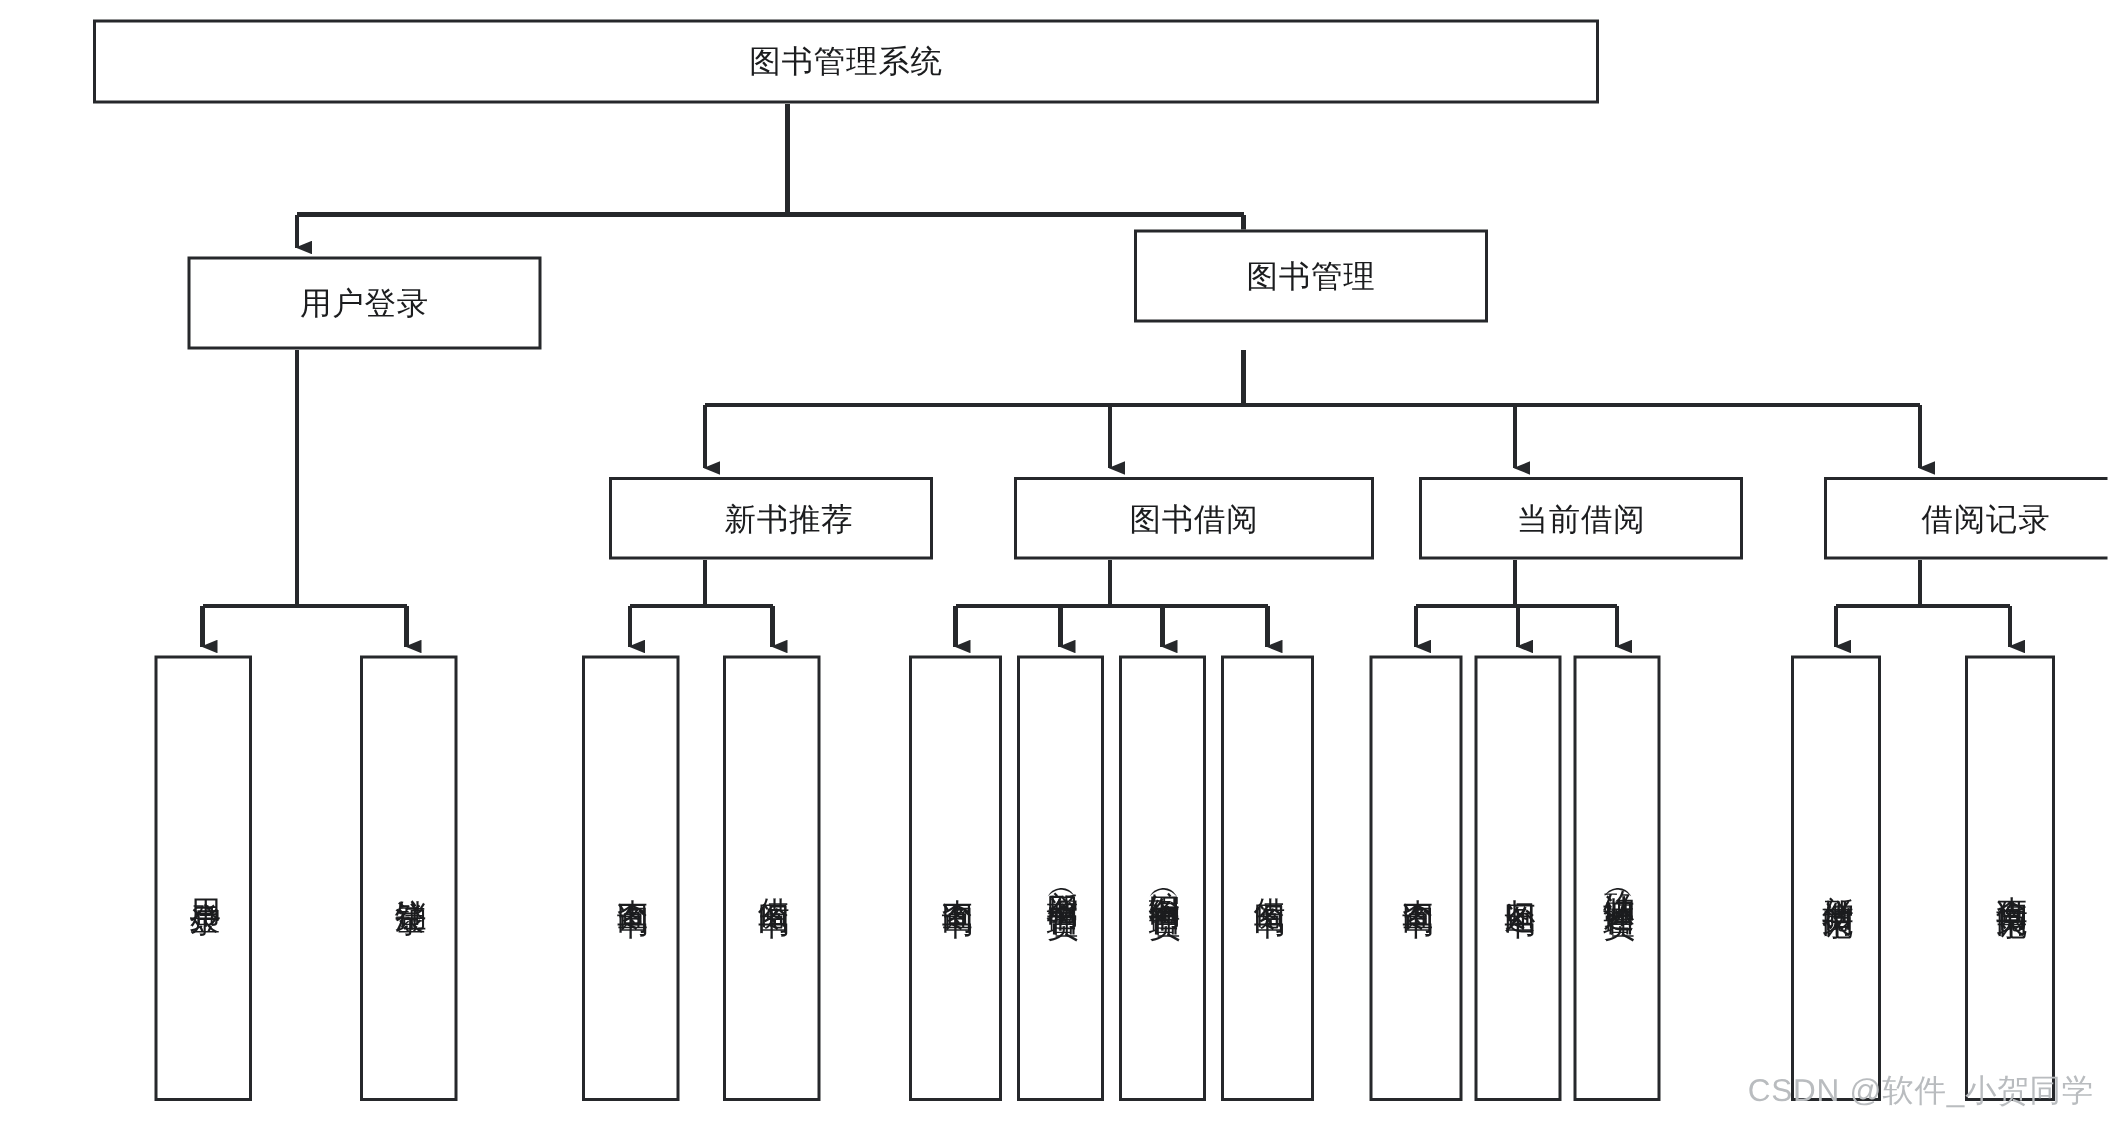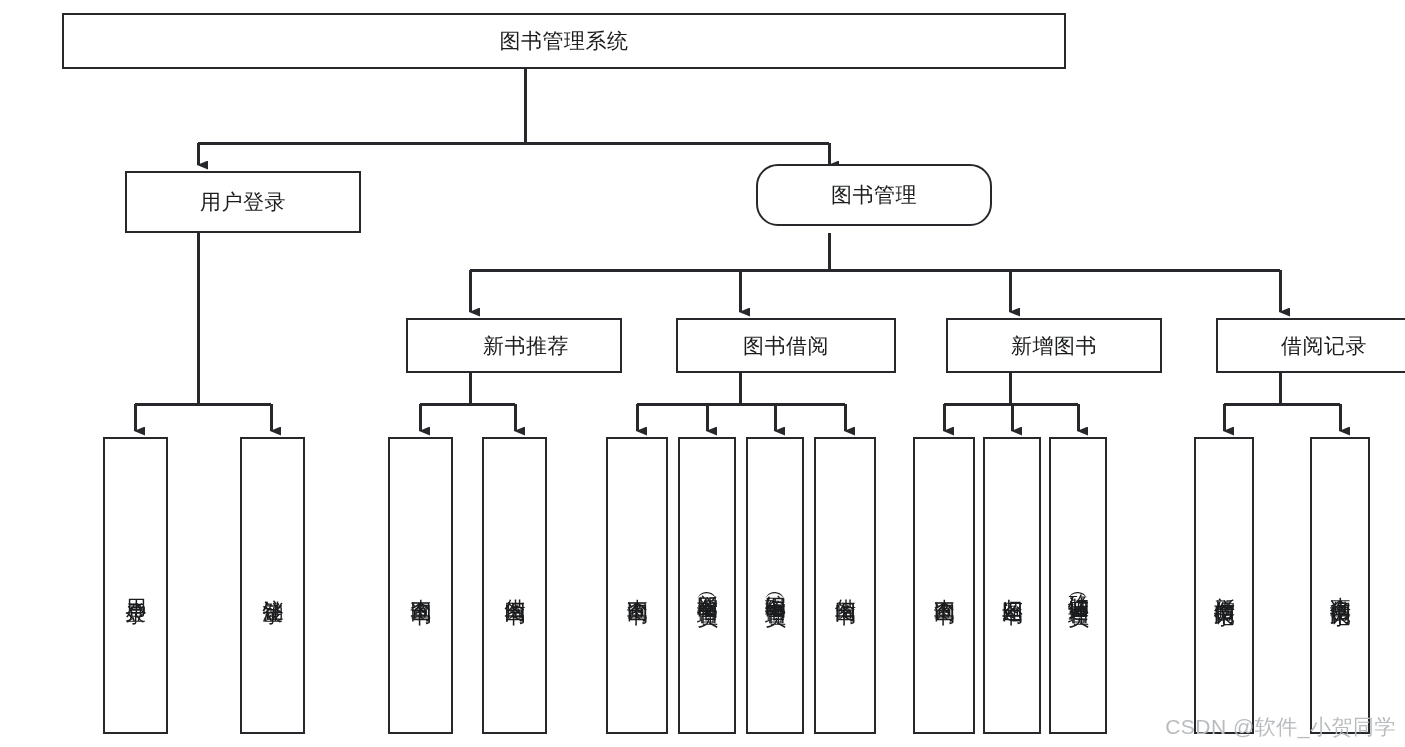--- a/index.html
+++ b/index.html
@@ -123,32 +123,32 @@
     </g>
   </svg>
 
   <div class="node node-h" id="n-root" style="left: 18px; top: 13px; width: 1004px; height: 56px; border-color: rgb(38, 40, 43); background: rgb(255, 255, 255); color: rgb(27, 28, 30);">
     <span>图书管理系统</span>
   </div>
 
   <div class="node node-h" id="n-l2-0" style="left: 81px; top: 171px; width: 236px; height: 62px; border-color: rgb(38, 40, 43); background: rgb(255, 255, 255); color: rgb(27, 28, 30);">
     <span>用户登录</span>
   </div>
-  <div class="node node-h" id="n-l2-1" style="left: 712px; top: 164px; width: 236px; height: 62px; border-color: rgb(38, 40, 43); background: rgb(255, 255, 255); color: rgb(27, 28, 30); border-radius: 22px;">
+  <div class="node node-h" id="n-l2-1" style="left: 712px; top: 153px; width: 236px; height: 62px; border-color: rgb(38, 40, 43); background: rgb(255, 255, 255); color: rgb(27, 28, 30);">
     <span>图书管理</span>
   </div>
 
   <div class="node node-h" id="n-l3-0" style="left: 362px; top: 318px; width: 216px; height: 55px; border-color: rgb(38, 40, 43); background: rgb(255, 255, 255); color: rgb(27, 28, 30); padding-left: 24px;">
     <span>新书推荐</span>
   </div>
-  <div class="node node-h" id="n-l3-1" style="left: 632px; top: 318px; width: 220px; height: 55px; border-color: rgb(38, 40, 43); background: rgb(255, 255, 255); color: rgb(27, 28, 30);">
+  <div class="node node-h" id="n-l3-1" style="left: 632px; top: 318px; width: 240px; height: 55px; border-color: rgb(38, 40, 43); background: rgb(255, 255, 255); color: rgb(27, 28, 30);">
     <span>图书借阅</span>
   </div>
   <div class="node node-h" id="n-l3-2" style="left: 902px; top: 318px; width: 216px; height: 55px; border-color: rgb(38, 40, 43); background: rgb(255, 255, 255); color: rgb(27, 28, 30);">
-    <span>新增图书</span>
+    <span>当前借阅</span>
   </div>
   <div class="node node-h" id="n-l3-3" style="left: 1172px; top: 318px; width: 216px; height: 55px; border-color: rgb(38, 40, 43); background: rgb(255, 255, 255); color: rgb(27, 28, 30); font-family: Liberation Mono, monospace;">
     <span>借阅记录</span>
   </div>
 
   <div class="node node-v" id="n-leaf-0" style="left: 103px; top: 437px; width: 65px; height: 297px; border-color: rgb(38, 40, 43); background: rgb(255, 255, 255); color: rgb(27, 28, 30);">
     <span class="vtext">用户登录</span>
   </div>
   <div class="node node-v" id="n-leaf-1" style="left: 240px; top: 437px; width: 65px; height: 297px; border-color: rgb(38, 40, 43); background: rgb(255, 255, 255); color: rgb(27, 28, 30);">
     <span class="vtext">注销登录</span>

